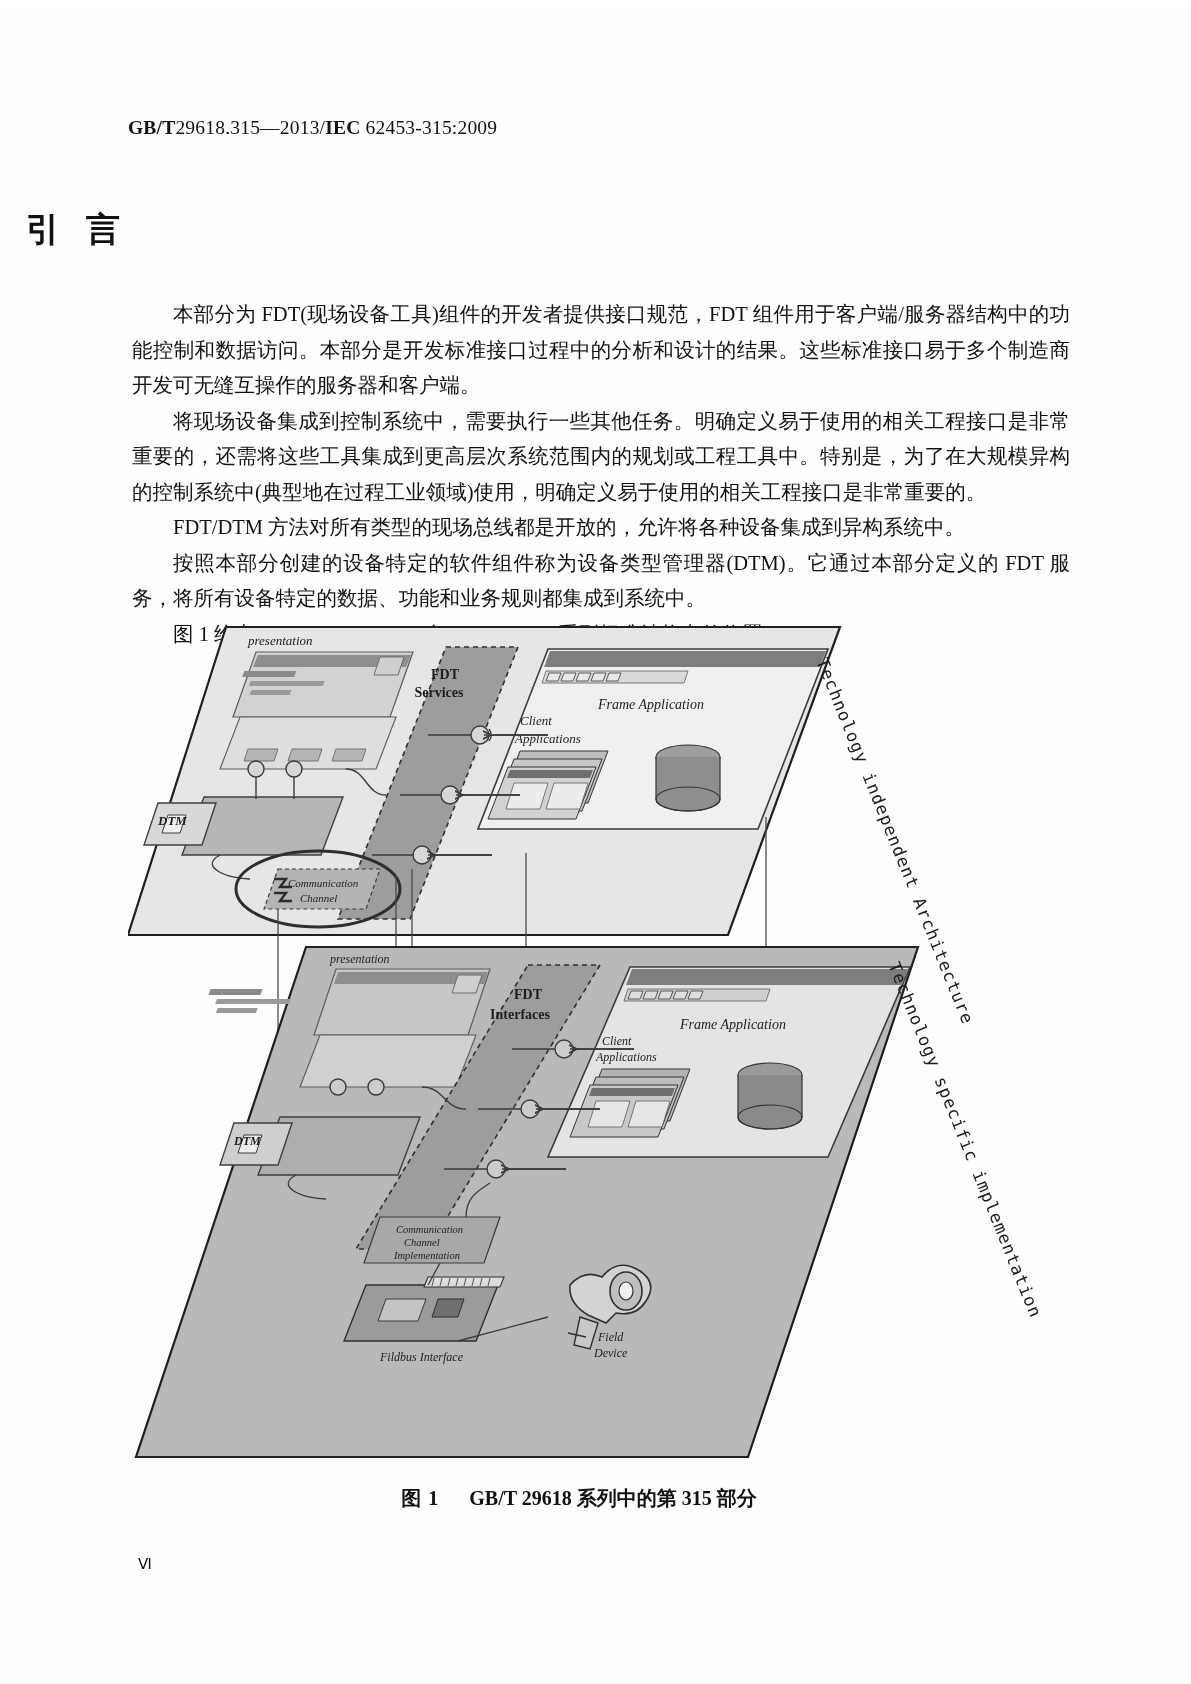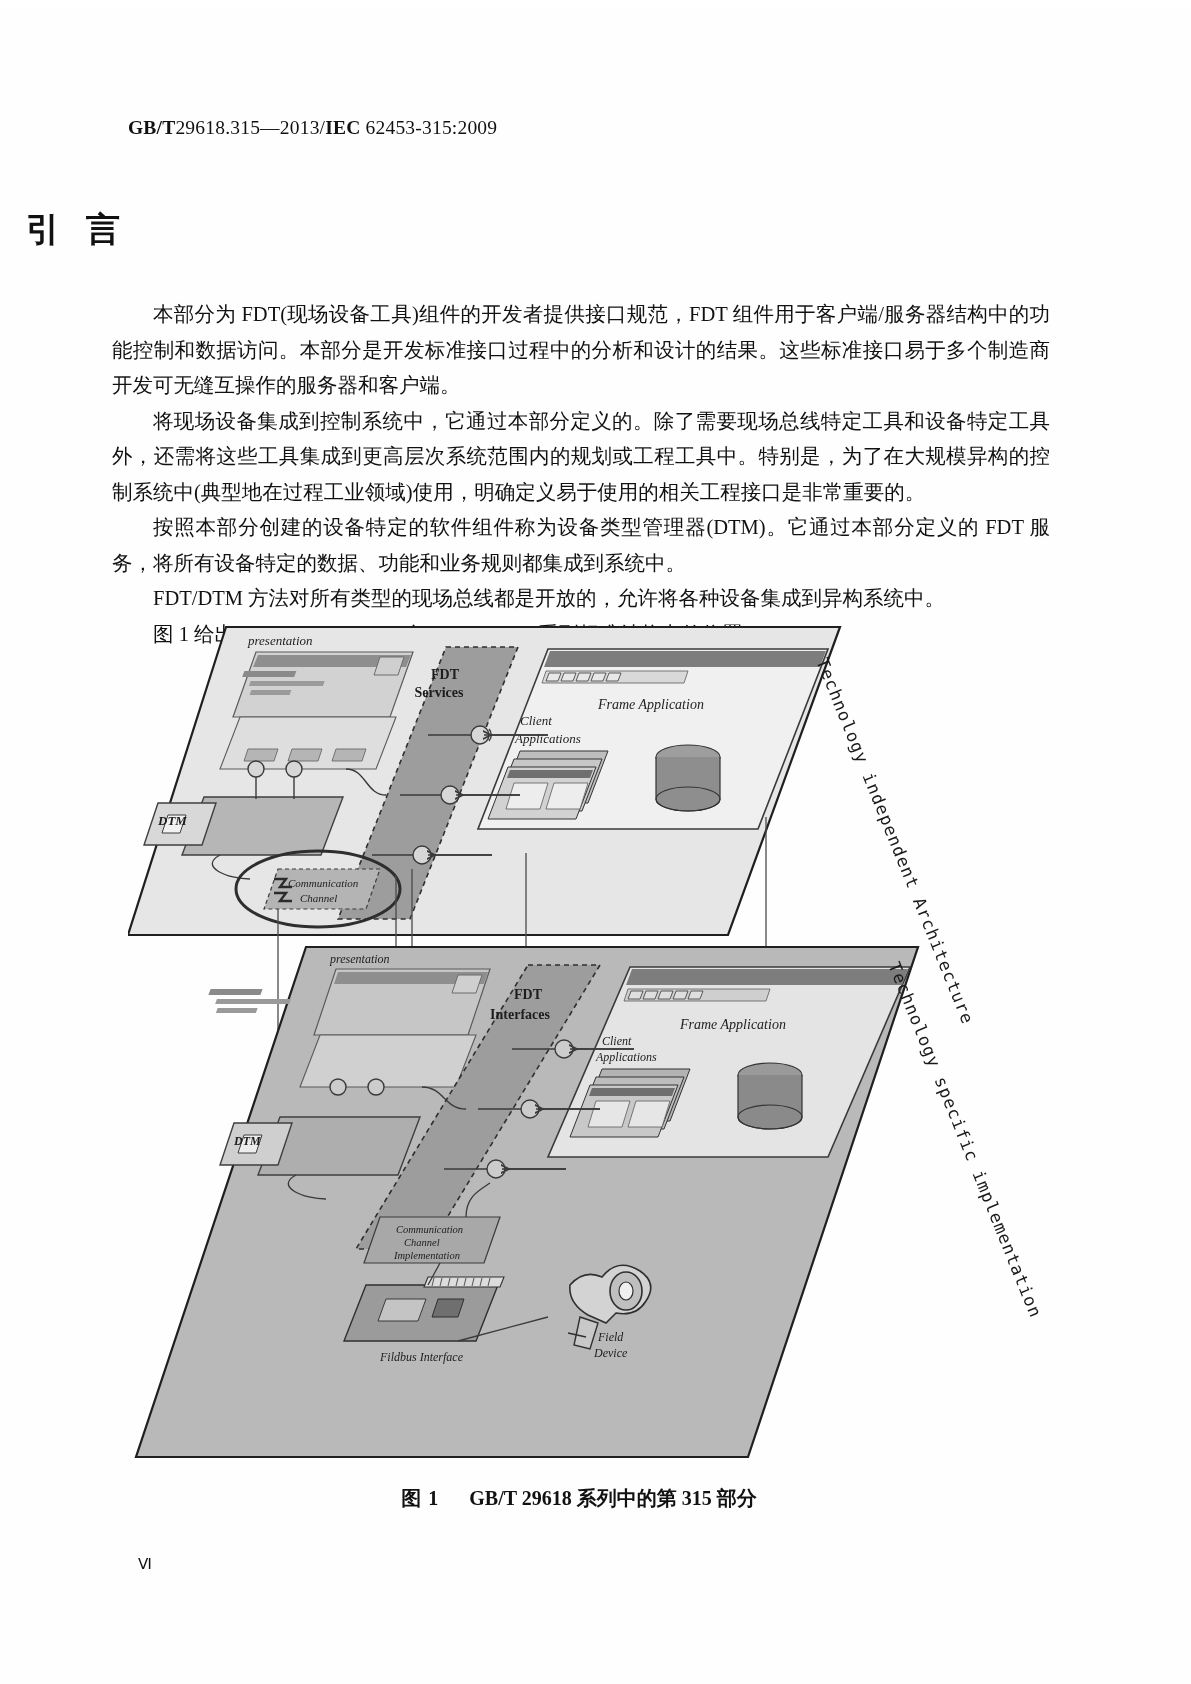--- a/index.html
+++ b/index.html
@@ -42,21 +42,21 @@
     font-family: "DejaVu Sans", sans-serif;
     font-weight: bold;
     font-size: 34px;
     letter-spacing: 26px;
     text-indent: 26px;
   }
 
   
   .body-text {
     position: absolute;
-    left: 112px;
+    left: 132px;
     top: 288px;
     width: 938px;
     font-size: 20.5px;
     line-height: 35.5px;
     text-align: justify;
     text-justify: inter-ideograph;
   }
   .body-text p {
     margin: 0;
     text-indent: 2em;
@@ -121,23 +121,23 @@
 <div class="page">
 
   <div class="running-header">
     <span class="bold">GB/T</span><span>29618.315—2013/</span><span class="bold">IEC</span><span> 62453-315:2009</span>
   </div>
 
   <div class="doc-title">引言</div>
 
   <div class="body-text">
     <p>本部分为 FDT(现场设备工具)组件的开发者提供接口规范，FDT 组件用于客户端/服务器结构中的功能控制和数据访问。本部分是开发标准接口过程中的分析和设计的结果。这些标准接口易于多个制造商开发可无缝互操作的服务器和客户端。</p>
-    <p>将现场设备集成到控制系统中，它通过本部分定义的。除了需要现场总线特定工具和设备特定工具外，还需将这些工具集成到更高层次系统范围内的规划或工程工具中。特别是，为了在大规模异构的控制系统中(典型地在过程工业领域)使用，明确定义易于使用的相关工程接口是非常重要的。</p>
+    <p>将现场设备集成到控制系统中，需要执行一些其他任务。明确定义易于使用的相关工程接口是非常重要的，还需将这些工具集成到更高层次系统范围内的规划或工程工具中。特别是，为了在大规模异构的控制系统中(典型地在过程工业领域)使用，明确定义易于使用的相关工程接口是非常重要的。</p>
+    <p>FDT/DTM 方法对所有类型的现场总线都是开放的，允许将各种设备集成到异构系统中。</p>
     <p>按照本部分创建的设备特定的软件组件称为设备类型管理器(DTM)。它通过本部分定义的 FDT 服务，将所有设备特定的数据、功能和业务规则都集成到系统中。</p>
-    <p>FDT/DTM 方法对所有类型的现场总线都是开放的，允许将各种设备集成到异构系统中。</p>
     <p>图 1 给出了 GB/T 29618.315 在 GB/T 29618 系列标准结构中的位置。</p>
   </div>
 
   <div class="figure-wrap">
     <svg class="figure-canvas" viewBox="0 0 938 845" xmlns="http://www.w3.org/2000/svg">
       <defs>
         <pattern id="noise" width="3" height="3" patternUnits="userSpaceOnUse">
           <rect width="3" height="3" fill="#ffffff"></rect>
           <rect width="1" height="1" fill="#ededed"></rect>
         </pattern>

